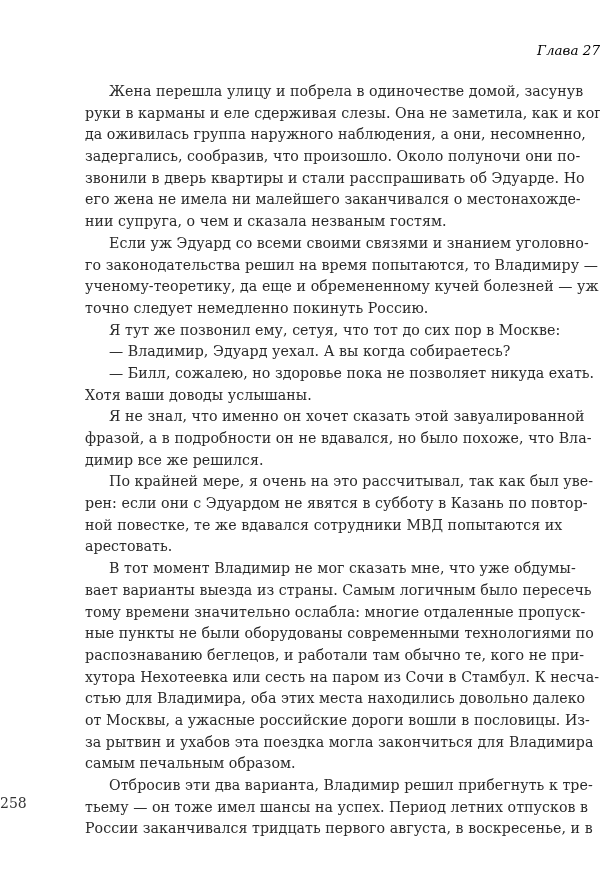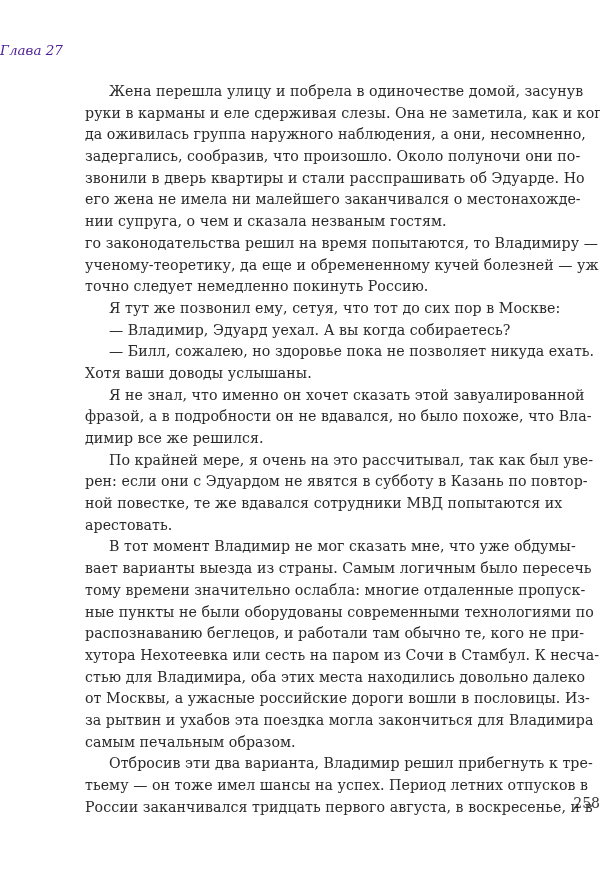--- a/index.html
+++ b/index.html
@@ -7,25 +7,25 @@
       width: 600px; height: 890px;
       background: #ffffff;
       position: relative;
       overflow: hidden;
       font-family: "DejaVu Serif", "Liberation Serif", serif;
       color: #2a2a2a;
     }
     .running-head {
       position: absolute;
       top: 42px; left: 0; width: 600px;
-      text-align: left;
+      text-align: right;
       font-family: "DejaVu Serif", serif;
       font-style: italic;
       font-size: 13.5px;
-      color: #4c1d95;
+      color: #000000;
     }
     .text-block {
       position: absolute;
       top: 81px;
       left: 85px;
       width: 431px;
     }
     .line {
       height: 21.7px;
       line-height: 21.7px;
@@ -33,38 +33,39 @@
       white-space: nowrap;
       text-align: justify;
       text-align-last: justify;
       letter-spacing: 0.05px;
     }
     .line.last { text-align-last: left; }
     .line.indent { padding-left: 24px; }
     .page-number {
       position: absolute;
       top: 795px; left: 0; width: 600px;
-      text-align: right;
+      text-align: left;
       font-size: 14px;
       color: #333;
     }
   </style>
 </head>
 <body>
 
 <div class="running-head">Глава 27</div>
 
 <div class="text-block" id="text-block">
     <div class="line indent">Жена перешла улицу и побрела в одиночестве домой, засунув</div>
     <div class="line">руки в карманы и еле сдерживая слезы. Она не заметила, как и ког-</div>
     <div class="line">да оживилась группа наружного наблюдения, а они, несомненно,</div>
     <div class="line">задергались, сообразив, что произошло. Около полуночи они по-</div>
     <div class="line">звонили в дверь квартиры и стали расспрашивать об Эдуарде. Но</div>
     <div class="line">его жена не имела ни малейшего заканчивался о местонахожде-</div>
     <div class="line last">нии супруга, о чем и сказала незваным гостям.</div>
+    <div class="line indent">Если уж Эдуард со всеми своими связями и знанием уголовно-</div>
     <div class="line">го законодательства решил на время попытаются, то Владимиру —</div>
     <div class="line">ученому-теоретику, да еще и обремененному кучей болезней — уж</div>
     <div class="line last">точно следует немедленно покинуть Россию.</div>
     <div class="line indent last">Я тут же позвонил ему, сетуя, что тот до сих пор в Москве:</div>
     <div class="line indent last">— Владимир, Эдуард уехал. А вы когда собираетесь?</div>
     <div class="line indent">— Билл, сожалею, но здоровье пока не позволяет никуда ехать.</div>
     <div class="line last">Хотя ваши доводы услышаны.</div>
     <div class="line indent">Я не знал, что именно он хочет сказать этой завуалированной</div>
     <div class="line">фразой, а в подробности он не вдавался, но было похоже, что Вла-</div>
     <div class="line last">димир все же решился.</div>

